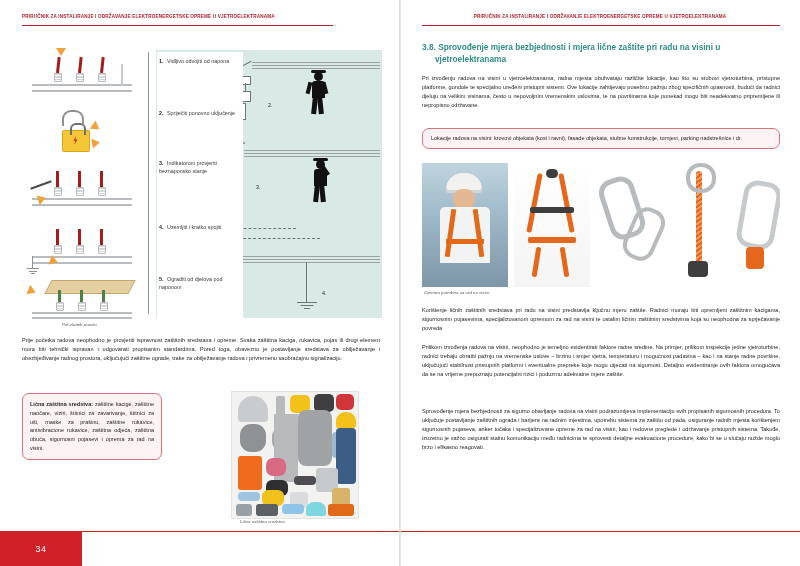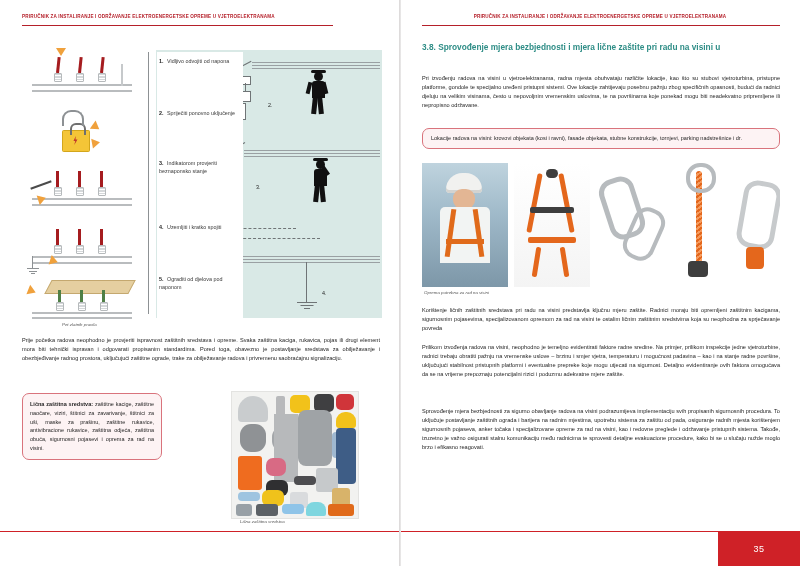--- a/index.html
+++ b/index.html
@@ -556,30 +556,32 @@
       <div style="position:absolute;left:4px;top:112px;width:16px;height:12px;background:#98a0a6;border-radius:3px;"></div>
       <div style="position:absolute;left:24px;top:112px;width:22px;height:12px;background:#5c6166;border-radius:3px;"></div>
       <div style="position:absolute;left:50px;top:112px;width:22px;height:10px;background:#8fc4e8;border-radius:4px;"></div>
       <div style="position:absolute;left:74px;top:110px;width:20px;height:14px;background:#7fd6df;border-radius:8px 8px 2px 2px;"></div>
       <div style="position:absolute;left:96px;top:112px;width:26px;height:12px;background:#e06a1a;border-radius:3px;"></div>
     </div>
 
     <div class="caption cap-ppe">Lična zaštitna sredstva</div>
 
     <div class="footrule footrule-left"></div>
+    <div class="pagenum pagenum-left">34</div>
   </div>
 
   <div class="page page-right">
 
     <div class="runhead runhead-right">PRIRUČNIK ZA INSTALIRANJE I ODRŽAVANJE ELEKTROENERGETSKE OPREME U VJETROELEKTRANAMA</div>
     <div class="runrule runrule-right"></div>
 
     <div class="sec-head" style="left:22px;">
       <span>3.8.</span>
       <span>Sprovođenje mjera bezbjednosti i mjera lične zaštite pri radu na visini u</span>
+      <span class="indent">vjetroelektranama</span>
     </div>
 
     <div class="body-copy right-para" style="left:22px; top:74px;">Pri izvođenju radova na visini u vjetroelektranama, radna mjesta obuhvataju različite lokacije, kao što su stubovi vjetroturbina, pristupne platforme, gondole te specijalno uređeni pristupni sistemi. Ove lokacije zahtijevaju posebnu pažnju zbog specifičnih opasnosti, budući da radnici djeluju na velikim visinama, često u nepovoljnim vremenskim uslovima, te na površinama koje ponekad mogu biti neadekvatno pripremljene ili nepropisno održavane.</div>
 
     <div class="callout callout-right" style="left:22px;">
       <p>Lokacije radova na visini: krovovi objekata (kosi i ravni), fasade objekata, stubne konstrukcije, tornjevi, parking nadstrešnice i dr.</p>
     </div>
 
     <div class="visini-photo" style="left:22px;">
 
@@ -621,17 +623,16 @@
 
     <div class="caption cap-visini" style="left:24px;">Oprema potrebna za rad na visini</div>
 
     <div class="body-copy right-para" style="left:22px; top:306px;">Korištenje ličnih zaštitnih sredstava pri radu na visini predstavlja ključnu mjeru zaštite. Radnici moraju biti opremljeni zaštitnim kacigama, sigurnosnim pojasevima, specijalizovanom opremom za rad na visini te ostalim ličnim zaštitnim sredstvima koja su neophodna za sprječavanje povreda</div>
 
     <div class="body-copy right-para" style="left:22px; top:343px;">Prilikom izvođenja radova na visini, neophodno je temeljno evidentirati faktore radne sredine. Na primjer, prilikom inspekcije jedne vjetroturbine, radnici trebaju obratiti pažnju na vremenske uslove – brzinu i smjer vjetra, temperaturu i mogućnost padavina – kao i na stanje radne površine, uključujući stabilnost pristupnih platformi i eventualne prepreke koje mogu utjecati na sigurnost. Detaljno evidentiranje ovih faktora omogućava da se na vrijeme prepoznaju potencijalni rizici i poduzmu adekvatne mjere zaštite.</div>
 
     <div class="body-copy right-para" style="left:22px; top:407px;">Sprovođenje mjera bezbjednosti za sigurno obavljanje radova na visini podrazumijeva implementaciju svih propisanih sigurnosnih procedura. To uključuje postavljanje zaštitnih ograda i barijera na radnim mjestima, upotrebu sistema za zaštitu od pada, osiguranje radnih mjesta korištenjem sigurnosnih pojaseva, anker točaka i specijalizovane opreme za rad na visini, kao i redovne preglede i održavanje pristupnih sistema. Takođe, izuzetno je važno osigurati stalnu komunikaciju među radnicima te sprovesti detaljne evakuacione procedure, kako bi se u slučaju nužde moglo brzo i efikasno reagovati.</div>
 
     <div class="footrule footrule-right"></div>
-    <div class="pagenum pagenum-right">35</div>
   </div>
 
   <div class="gutter"></div>
 </div>
 
 </body></html>

